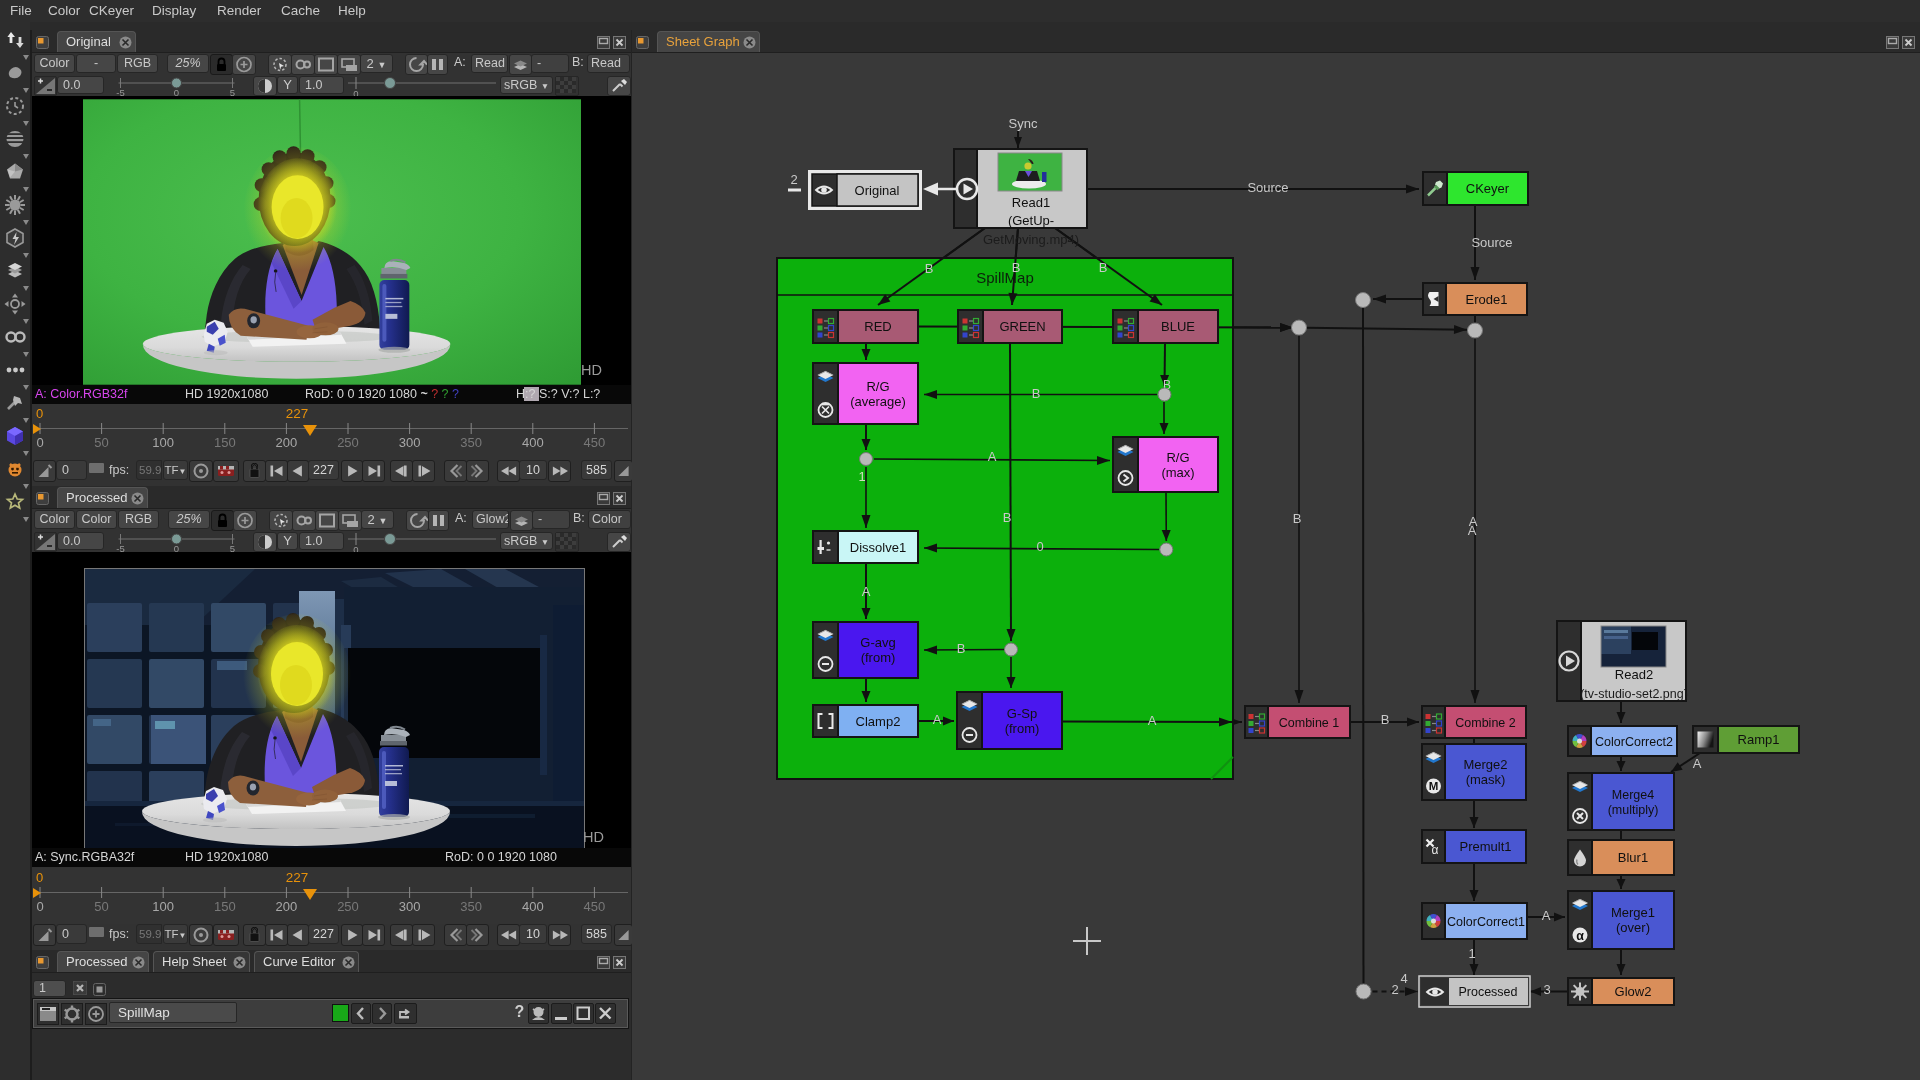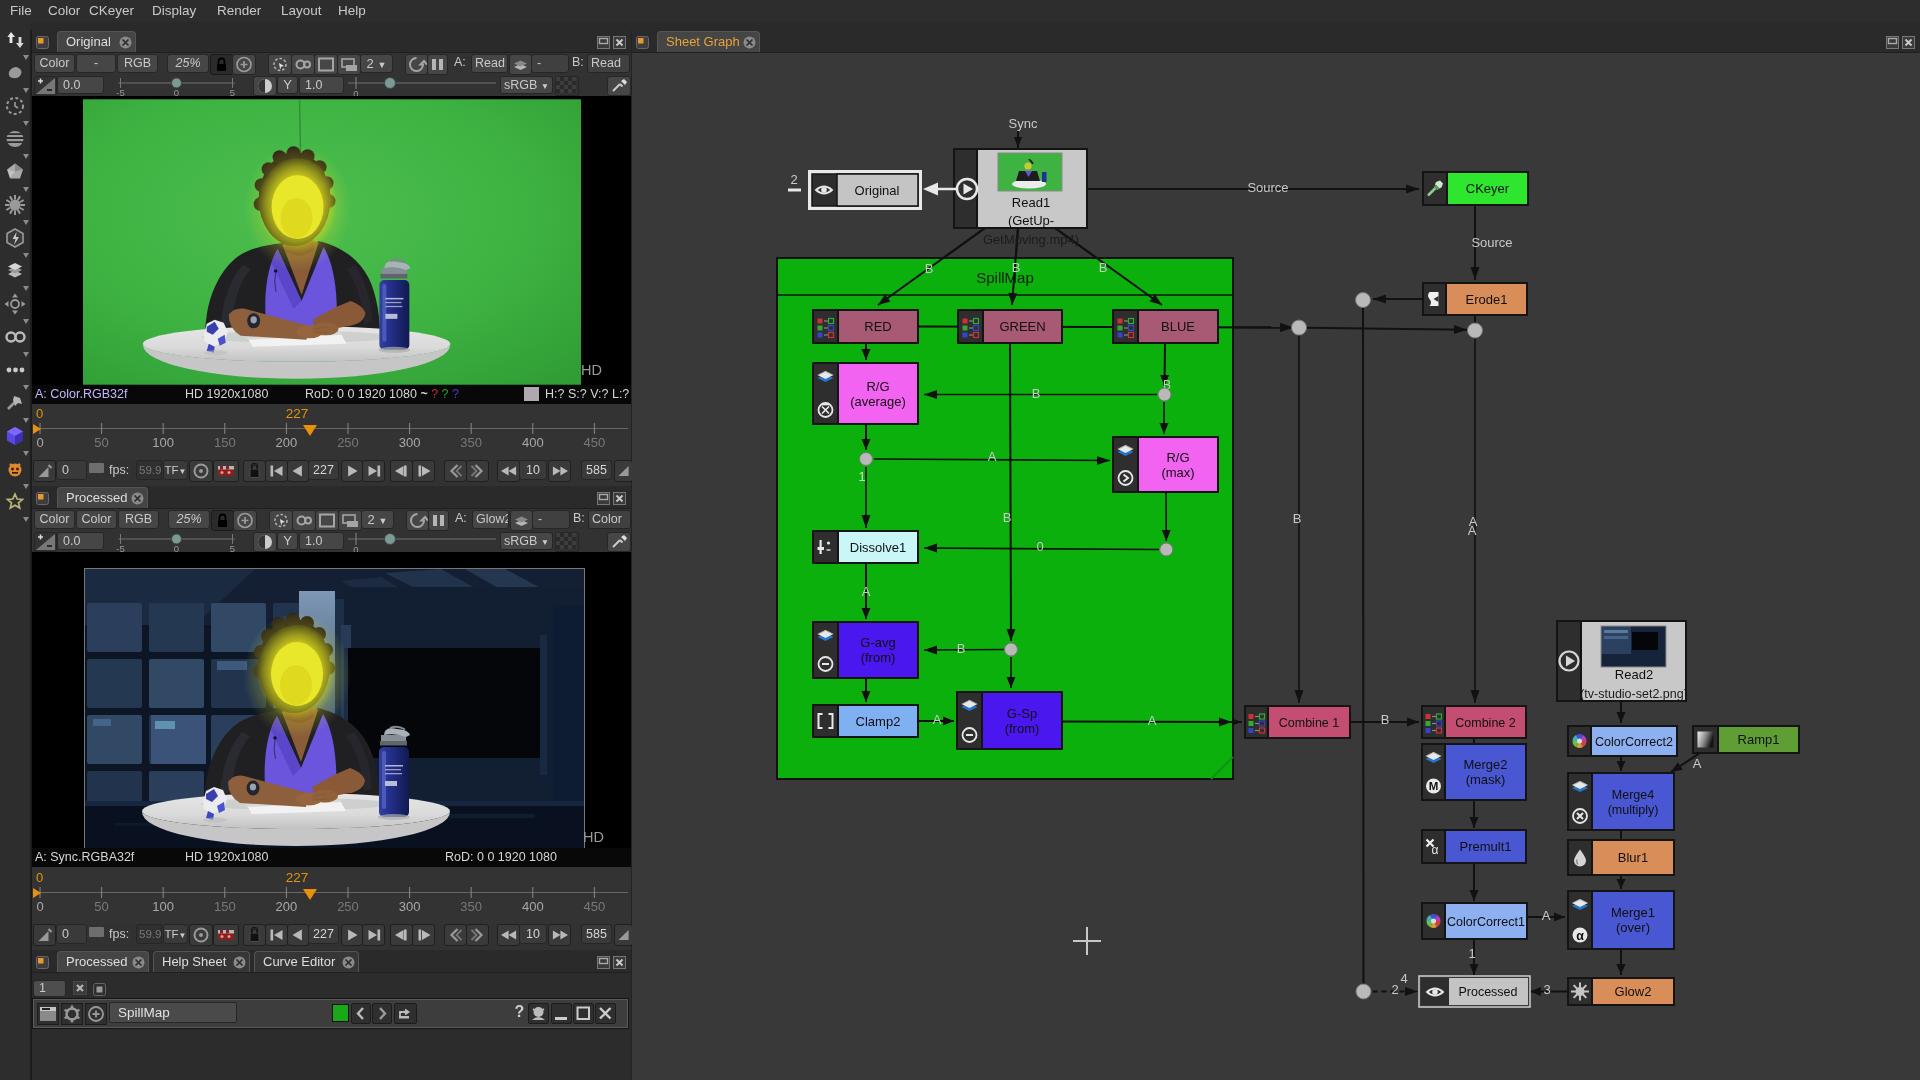--- a/index.html
+++ b/index.html
@@ -3,21 +3,21 @@
 html,body{margin:0;padding:0;width:1920px;height:1080px;overflow:hidden;background:#232323;
 font-family:"Liberation Sans",sans-serif;}
 *{box-sizing:content-box;}
 </style></head><body>
 <div style="position:absolute;left:0px;top:0px;width:1920px;height:22px;background:#2d2d2d;border-bottom:1px solid #202020;"></div>
 <div style="position:absolute;left:10px;top:3px;width:60px;height:17px;color:#c9c9c9;font-size:13.5px;">File</div>
 <div style="position:absolute;left:48px;top:3px;width:60px;height:17px;color:#c9c9c9;font-size:13.5px;">Color</div>
 <div style="position:absolute;left:89px;top:3px;width:60px;height:17px;color:#c9c9c9;font-size:13.5px;">CKeyer</div>
 <div style="position:absolute;left:152px;top:3px;width:60px;height:17px;color:#c9c9c9;font-size:13.5px;">Display</div>
 <div style="position:absolute;left:217px;top:3px;width:60px;height:17px;color:#c9c9c9;font-size:13.5px;">Render</div>
-<div style="position:absolute;left:281px;top:3px;width:60px;height:17px;color:#c9c9c9;font-size:13.5px;">Layout</div>
+<div style="position:absolute;left:281px;top:3px;width:60px;height:17px;color:#c9c9c9;font-size:13.5px;">Cache</div>
 <div style="position:absolute;left:338px;top:3px;width:60px;height:17px;color:#c9c9c9;font-size:13.5px;">Help</div>
 <div style="position:absolute;left:0px;top:22px;width:30px;height:1058px;background:#2d2d2d;border-right:2px solid #1d1d1d;"></div>
 <div style="position:absolute;left:3px;top:28px;width:25px;height:25px;"><svg width="25" height="25" viewBox="0 0 25 25">
       <path d="M8 4 l4 5 h-2.6 v6 h-2.8 v-6 H4.4z" fill="#e8e8e8"></path>
       <path d="M17 20 l-4 -5 h2.6 v-6 h2.8 v6 h2.2z" fill="#d8d8d8"></path>
     </svg></div>
 <div style="position:absolute;left:3px;top:61px;width:25px;height:25px;"><svg width="25" height="25" viewBox="0 0 25 25">
       <path d="M7 16 q-3 -4 1 -8 q5 -4 9 0 q3 3 0 7 q-4 4 -10 1z" fill="#9a9a9a"></path>
     </svg></div>
 <div style="position:absolute;left:3px;top:94px;width:25px;height:25px;"><svg width="25" height="25" viewBox="0 0 25 25">
@@ -322,25 +322,25 @@
       <path d="M302 169 q0 -6 7 -7 l13 2 q5 2 6 5 l-4 2 q-10 -4 -22 -2z" fill="#aab1b9"></path>
       <path d="M308 162 q8 -3 15 1.5" stroke="#80878f" stroke-width="2" fill="none"></path>
       <rect x="303" y="199" width="18" height="1.5" fill="#ccd1e4" opacity="0.85"></rect>
       <rect x="303" y="203" width="16" height="1.3" fill="#b8bdd6" opacity="0.8"></rect>
       <rect x="303" y="207" width="17" height="1.3" fill="#b8bdd6" opacity="0.8"></rect>
       <rect x="303" y="215" width="12" height="5" fill="#c8cde0" opacity="0.9"></rect>
       <ellipse cx="312" cy="251" rx="16" ry="3" fill="#aaadaa" opacity="0.7"></ellipse>
     </svg></div>
 <div style="position:absolute;left:581px;top:362px;width:40px;height:18px;color:#9a9a9a;font-size:14.5px;">HD</div>
 <div style="position:absolute;left:32px;top:385px;width:599px;height:19px;background:#080808;"></div>
-<div style="position:absolute;left:35px;top:387px;width:300px;height:16px;color:#c4b5fd;font-size:12.5px;white-space:nowrap;">A: Color.RGB32f</div>
+<div style="position:absolute;left:35px;top:387px;width:300px;height:16px;color:#d946ef;font-size:12.5px;white-space:nowrap;">A: Color.RGB32f</div>
 <div style="position:absolute;left:185px;top:387px;width:300px;height:16px;color:#d5d5d5;font-size:12.5px;white-space:nowrap;">HD 1920x1080</div>
 <div style="position:absolute;left:305px;top:387px;width:300px;height:16px;color:#d5d5d5;font-size:12.5px;white-space:nowrap;">RoD: 0 0 1920 1080 <b>~</b> <span style="color:#c03030">?</span> <span style="color:#30a030">?</span> <span style="color:#4040c0">?</span></div>
 <div style="position:absolute;left:524px;top:387px;width:15px;height:14px;background:#b0a8b0;"></div>
-<div style="position:absolute;left:545px;top:387px;width:90px;height:16px;color:#d5d5d5;font-size:12.5px;">H:? S:? V:? L:?</div>
+<div style="position:absolute;left:516px;top:387px;width:90px;height:16px;color:#d5d5d5;font-size:12.5px;">H:? S:? V:? L:?</div>
 <div style="position:absolute;left:32px;top:404px;width:599px;height:56px;background:#333333;"></div>
 <div style="position:absolute;left:32px;top:404px;width:599px;height:46px;"><svg width="599" height="46" viewBox="0 0 599 46">
       <line x1="3" y1="24.5" x2="596" y2="24.5" stroke="#666" stroke-width="1.2"></line>
       <line x1="8.0" y1="19" x2="8.0" y2="30" stroke="#888"></line>
       <text x="8.0" y="43" fill="#a8a8a8" font-size="13" text-anchor="middle" font-family="Liberation Sans">0</text>
       <line x1="69.6" y1="19" x2="69.6" y2="30" stroke="#888"></line>
       <text x="69.6" y="43" fill="#787878" font-size="13" text-anchor="middle" font-family="Liberation Sans">50</text>
       <line x1="131.2" y1="19" x2="131.2" y2="30" stroke="#888"></line>
       <text x="131.2" y="43" fill="#a8a8a8" font-size="13" text-anchor="middle" font-family="Liberation Sans">100</text>
       <line x1="192.8" y1="19" x2="192.8" y2="30" stroke="#888"></line>

